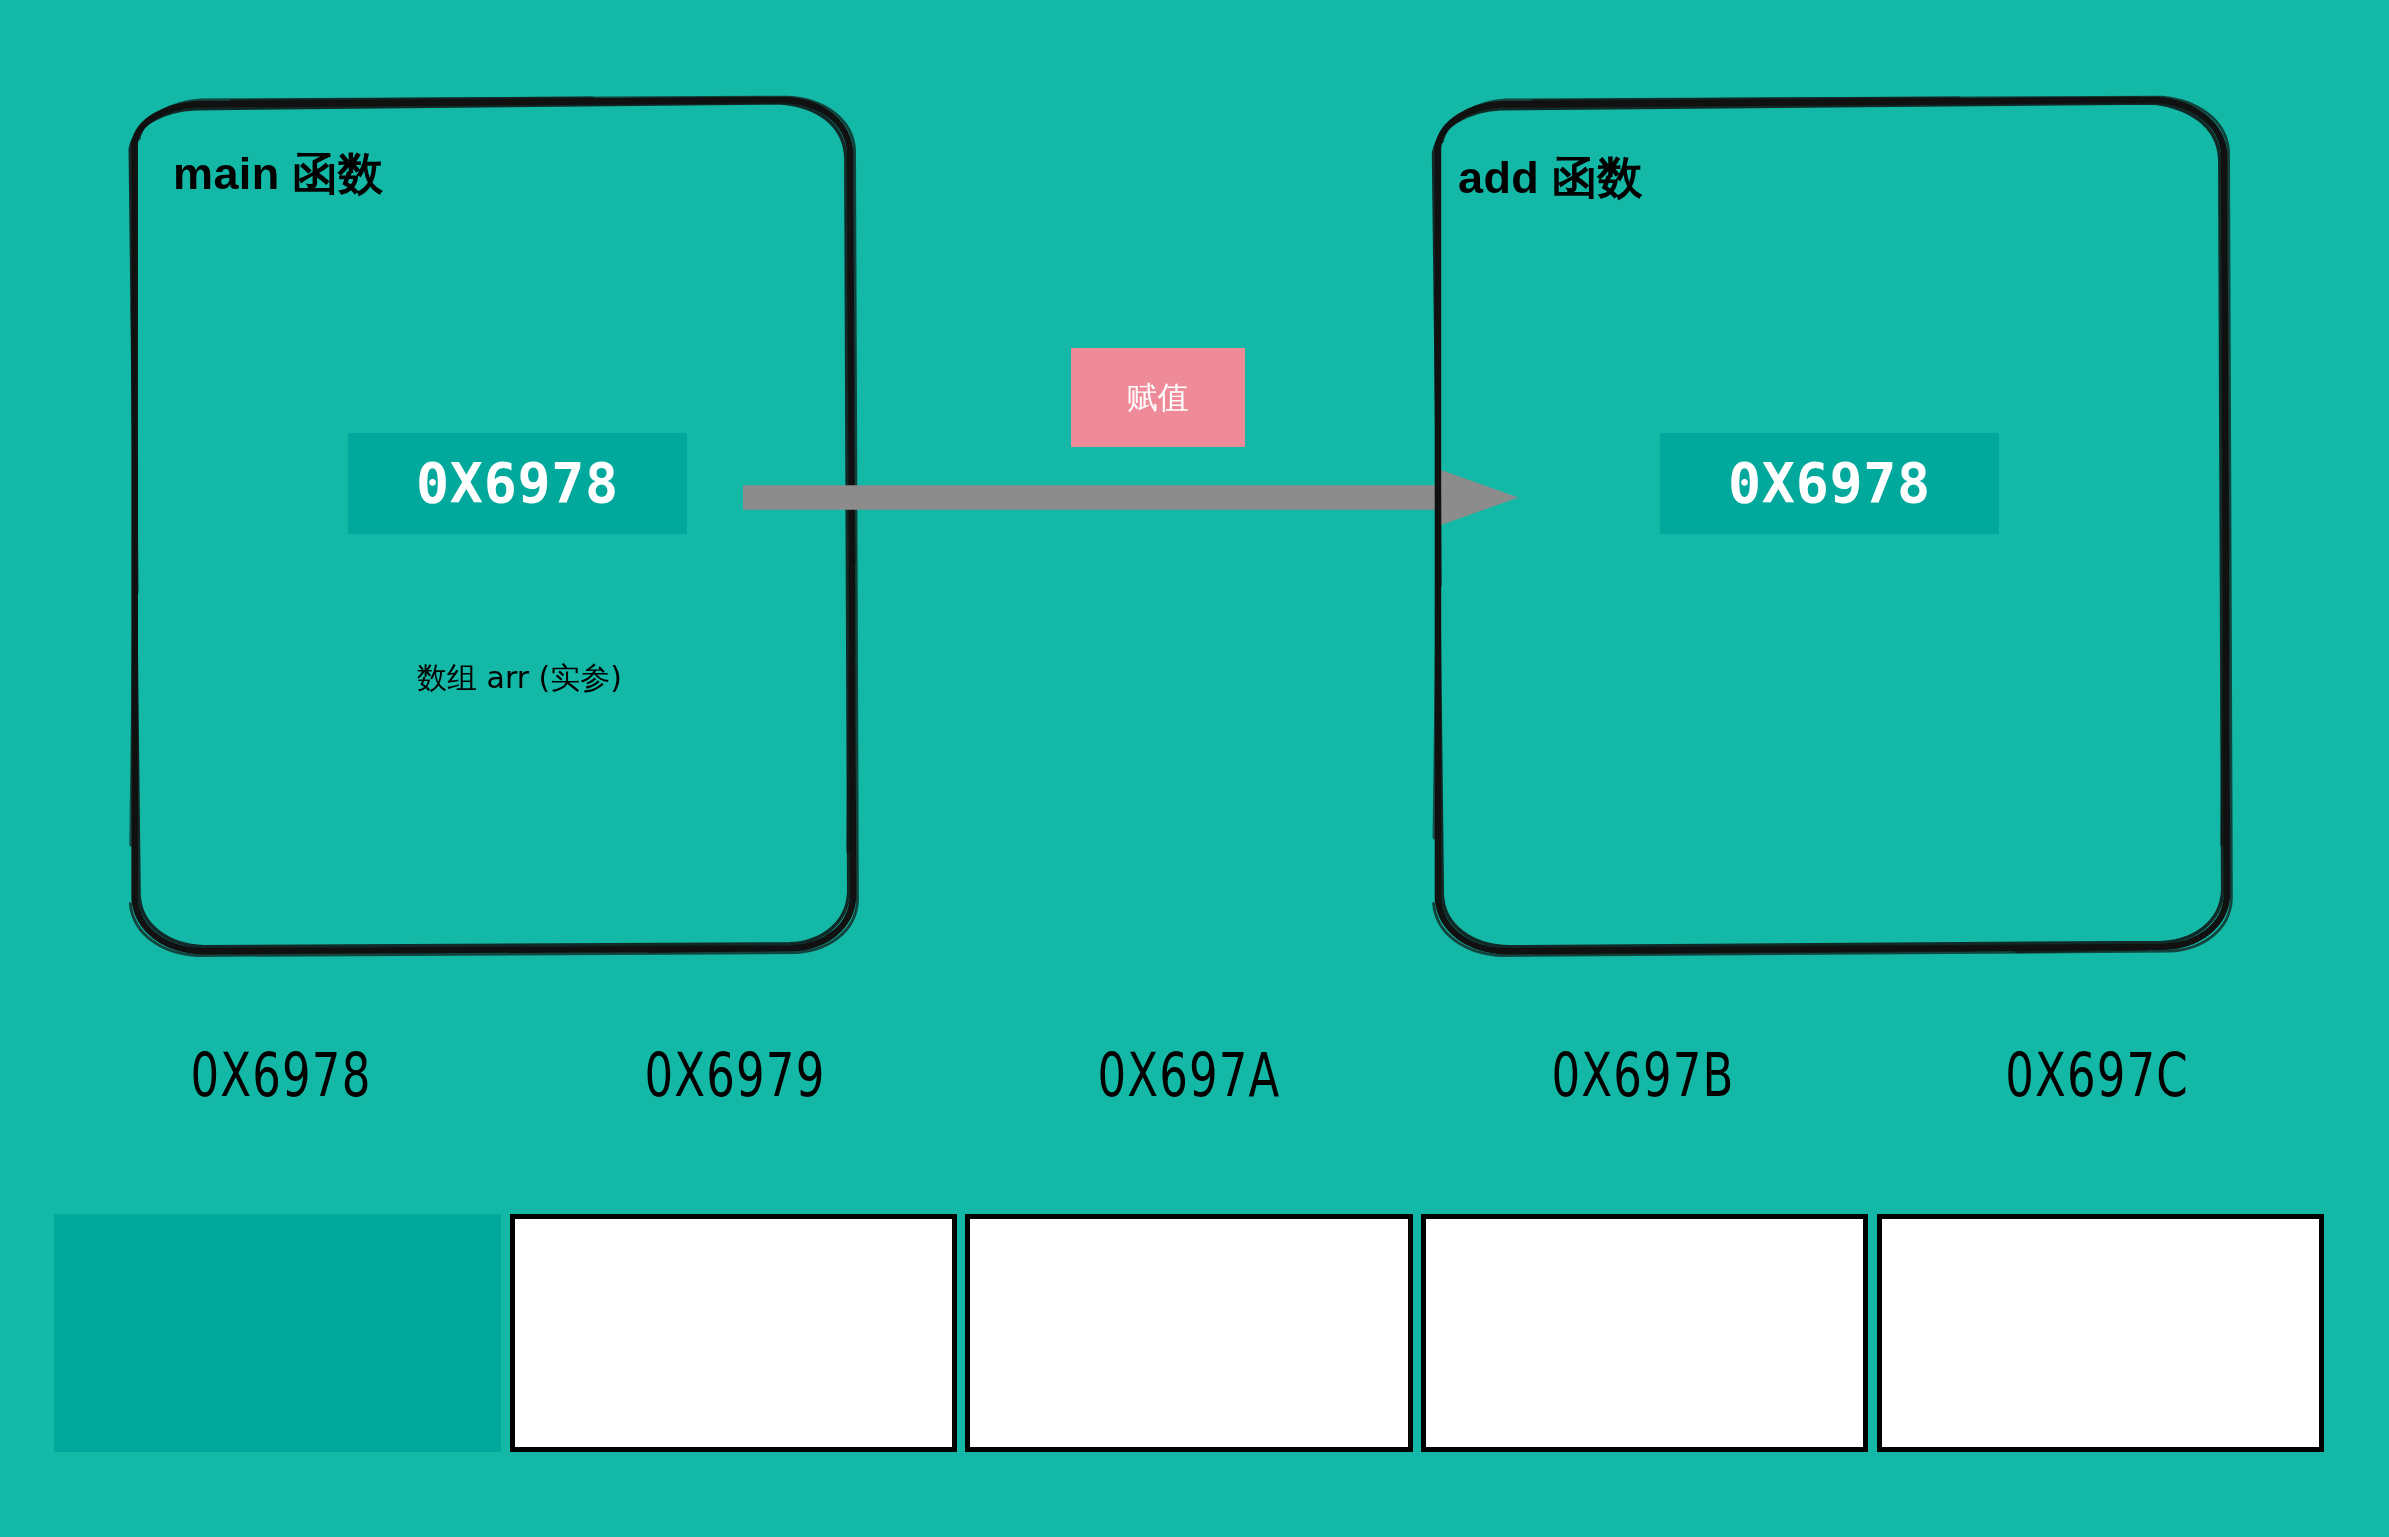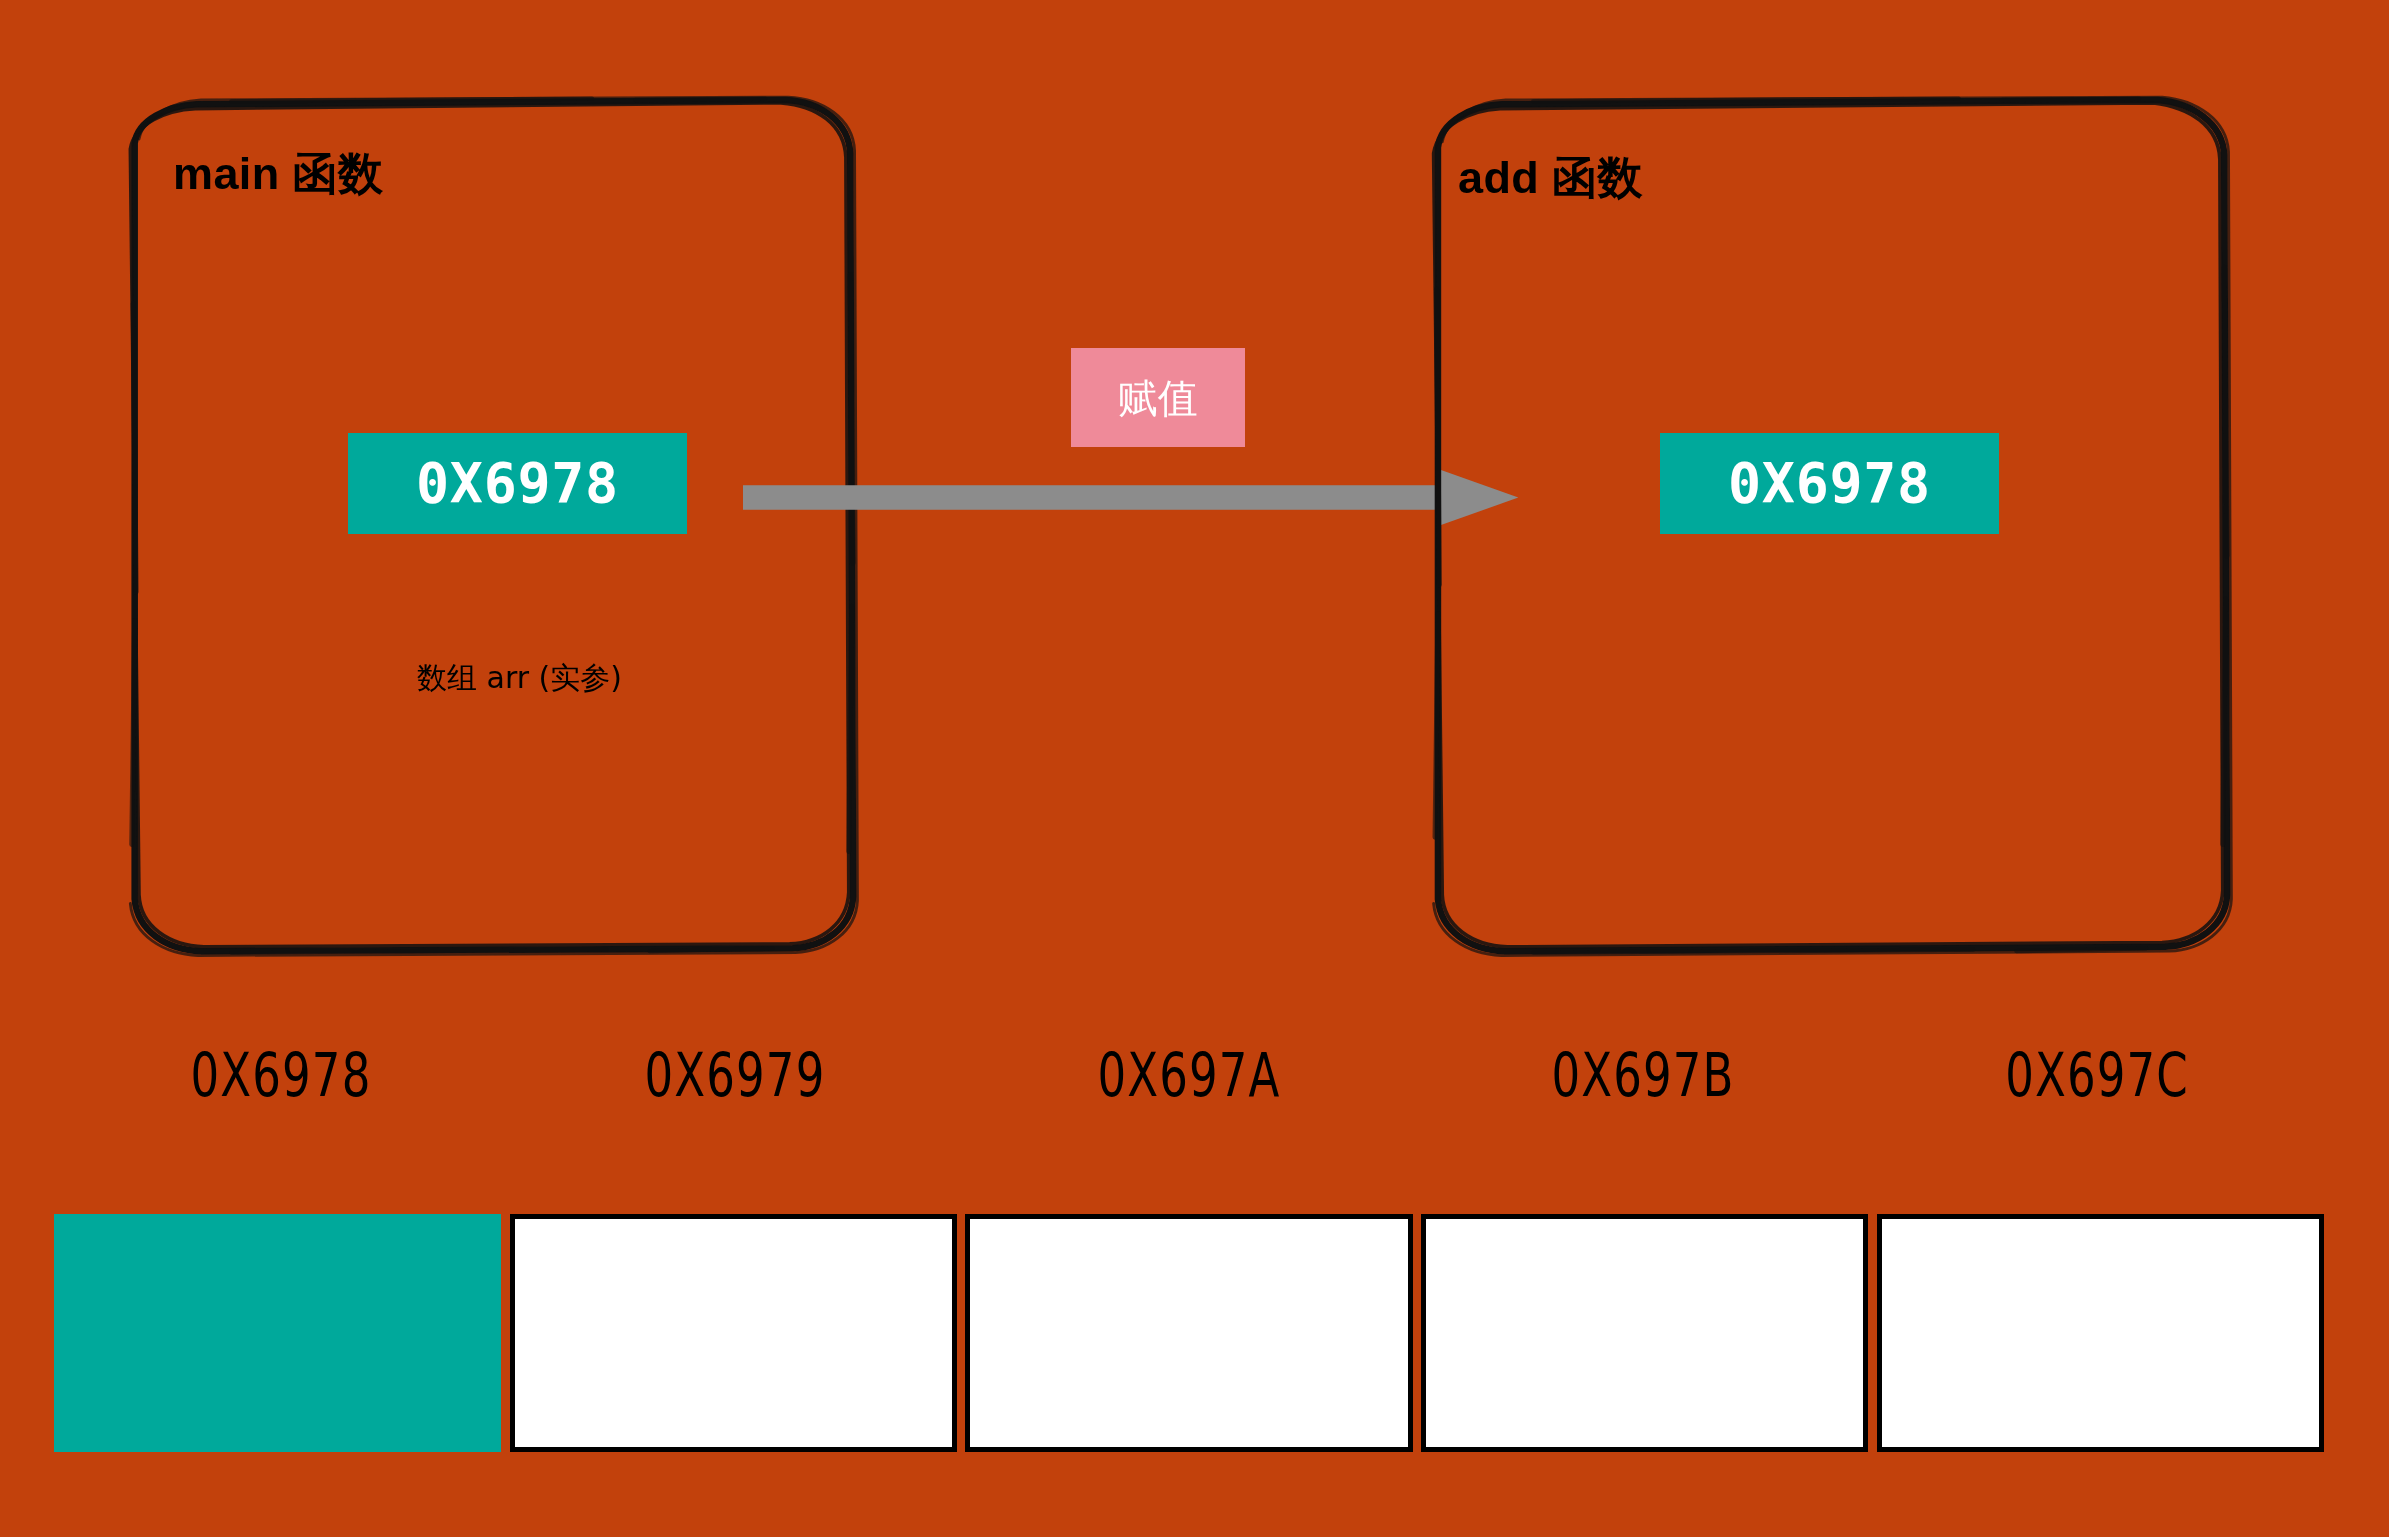--- a/index.html
+++ b/index.html
@@ -8,21 +8,21 @@
     padding: 0;
     background: #ffffff;
   }
   body {
     font-family: "Liberation Sans", "DejaVu Sans", sans-serif;
   }
   #stage {
     position: relative;
     width: 2389px;
     height: 1538px;
-    background: #c2410c;
+    background: #14b8a6;
     overflow: hidden;
   }
 
   
   .sketch-box {
     position: absolute;
   }
   .sketch-box svg {
     display: block;
     overflow: visible;
@@ -69,21 +69,21 @@
     position: absolute;
   }
   #assign-arrow svg { display: block; }
 
   
   .pink-label {
     position: absolute;
     background: #EF8A99;
     color: #ffffff;
     font-family: "DejaVu Sans", "Liberation Sans", sans-serif;
-    font-size: 40px;
+    font-size: 31px;
     line-height: 1;
     display: flex;
     align-items: center;
     justify-content: center;
     white-space: nowrap;
     padding: 7.2px 4.3px;
   }
 
   
   #memory-addresses {

